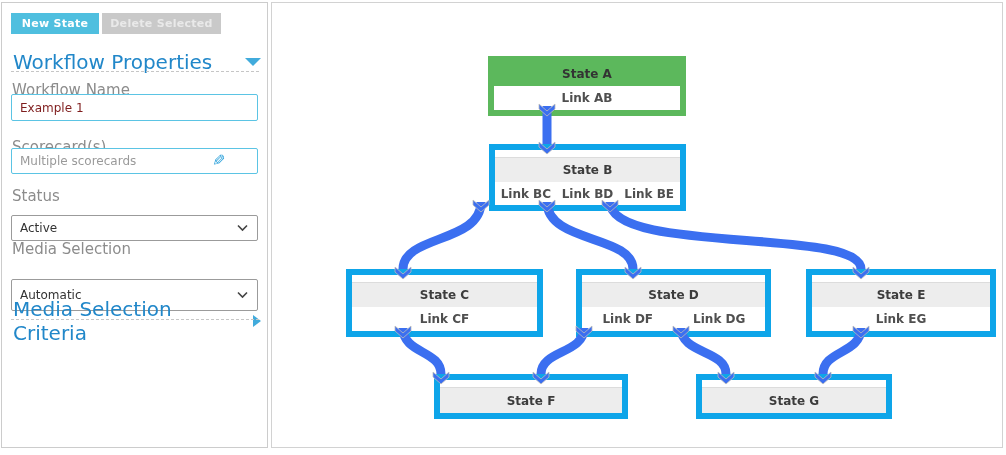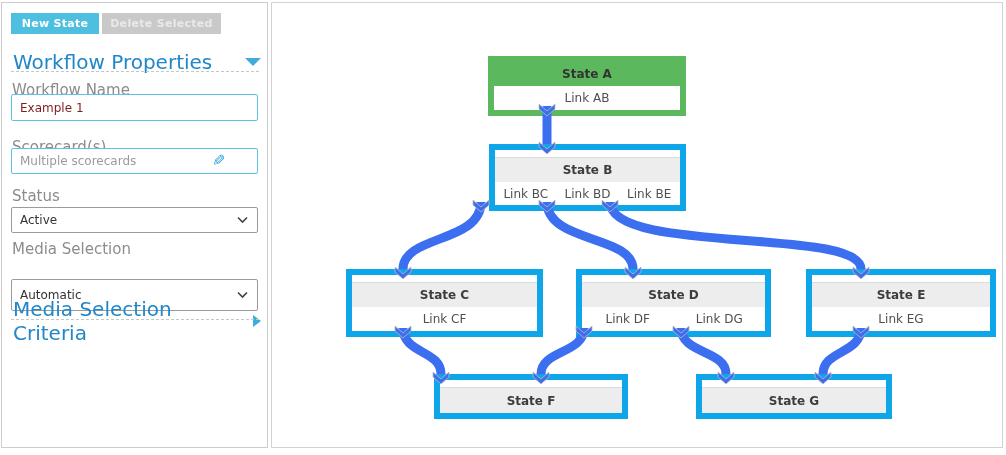--- a/index.html
+++ b/index.html
@@ -38,21 +38,21 @@
   .fld-select { padding-left:8px; cursor:pointer; position:relative; }
 
   
   #canvas { position:absolute; left:0; top:0; width:730px; height:444px; }
   .state { position:absolute; border:6px solid #0ea5e9; background:#ec4899; z-index:1;margin-left:40px; }
   .state.green { border-color:#5CB85C; }
   .state-strip { height:8px; background:#fff; border-bottom:1px solid #DCDCDC; }
   .state-header { background:#EDEDED; color:#3C3C3C; font-size:12px; font-weight:bold;
                   display:flex; align-items:center; justify-content:center; cursor:pointer; }
   .state.green .state-header { background:#5CB85C; color:#333; }
-  .state-links { display:flex; }
+  .state-links { display:flex;font-weight:bold; }
   .link-cell { flex:1; display:flex; align-items:center; justify-content:center;
                font-size:12px; color:#4F4F4F; background:#fff; cursor:pointer; }
   .wires { position:absolute; left:0; top:0; z-index:3; pointer-events:none; }
   .wire { fill:none; stroke:#3B6FF0; stroke-width:9; }
   .chev { fill:#3B6FF0; stroke:#BDBDBD; stroke-width:0.8; }
 </style>
 </head>
 <body>
 
 <div id="left-panel" class="panel">
@@ -71,21 +71,21 @@
   <div class="fld-label" style="top:78px;">Workflow Name</div>
   <input class="fld-box cyan-border fld-input" style="top: 91px; height: 27px;" value="Example 1">
 
   <div class="fld-label" style="top:135px;">Scorecard(s)</div>
   <div class="fld-box cyan-border" style="top:145px; height:26px; padding-left:8px;">
     <span class="muted">Multiple scorecards</span>
     <span class="pencil">✎</span>
   </div>
 
   <div class="fld-label" style="top:184px;">Status</div>
-  <div class="fld-box gray-border fld-select" style="top:204px; height:26px;">
+  <div class="fld-box gray-border fld-select" style="top:212px; height:26px;">
     <span>Active</span>
     <svg class="select-chevron" width="11" height="7" viewBox="0 0 11 7">
       <polyline points="1,1 5.5,5.5 10,1" fill="none" stroke="#444" stroke-width="1.6"></polyline>
     </svg>
   </div>
 
   <div class="fld-label" style="top:237px;">Media Selection</div>
   <div class="fld-box gray-border fld-select" style="top:250px; height:32px;">
     <span>Automatic</span>
     <svg class="select-chevron" width="11" height="7" viewBox="0 0 11 7">

